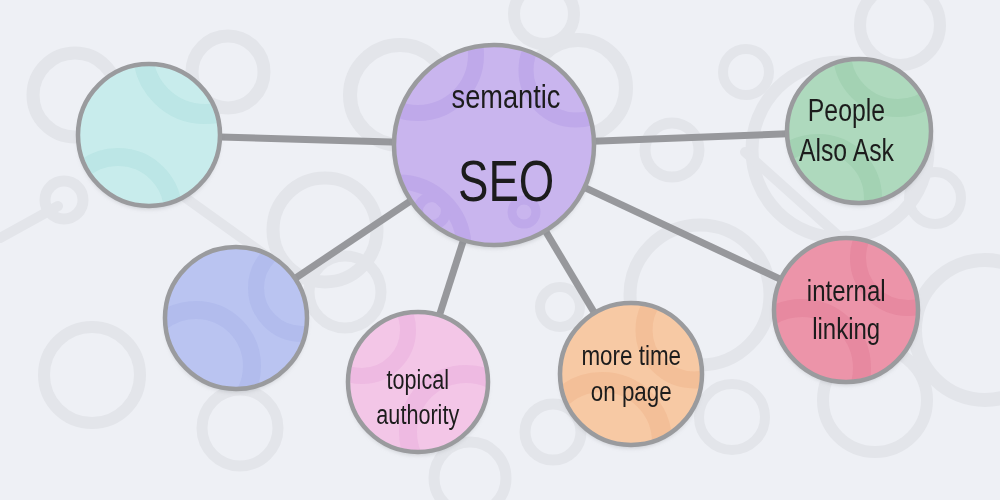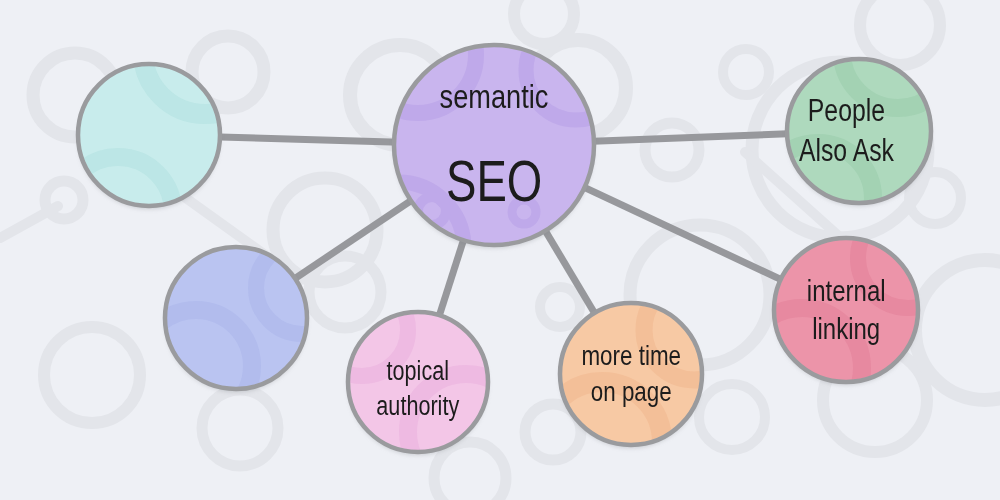--- a/index.html
+++ b/index.html
@@ -179,33 +179,33 @@
     <g>
       <circle class="node-fill" cx="846" cy="310" r="72" fill="#ec94a9"></circle>
       <g class="node-deco" clip-path="url(#c6)" stroke="#e27e97">
         <circle cx="802" cy="368" r="60" stroke-width="18"></circle>
         <circle cx="908" cy="258" r="50" stroke-width="16"></circle>
       </g>
       <circle class="node-ring" cx="846" cy="310" r="72"></circle>
     </g>
   </svg>
 
-  <div class="node-hit" style="left:394px; top:45px; width:200px; height:200px;gap:36px;">
+  <div class="node-hit" style="left:406px; top:45px; width:200px; height:200px;gap:36px;">
     <span class="center-sub">semantic</span>
     <span class="center-main">SEO</span>
   </div>
 
 
   <div class="node-hit" style="left:762px; top:59px; width:144px; height:144px;align-items:flex-end;">
     <span class="label lbl-31">People
 Also Ask</span>
   </div>
 
 
-  <div class="node-hit" style="left:348px; top:319px; width:140px; height:140px;">
+  <div class="node-hit" style="left:348px; top:328px; width:140px; height:140px;">
     <span class="label lbl-27">topical
 authority</span>
   </div>
 
   <div class="node-hit" style="left:774px; top:238px; width:144px; height:144px;">
     <span class="label lbl-30">internal
 linking</span>
   </div>
 
   <div class="node-hit" style="left:560px; top:303px; width:142px; height:142px;">

